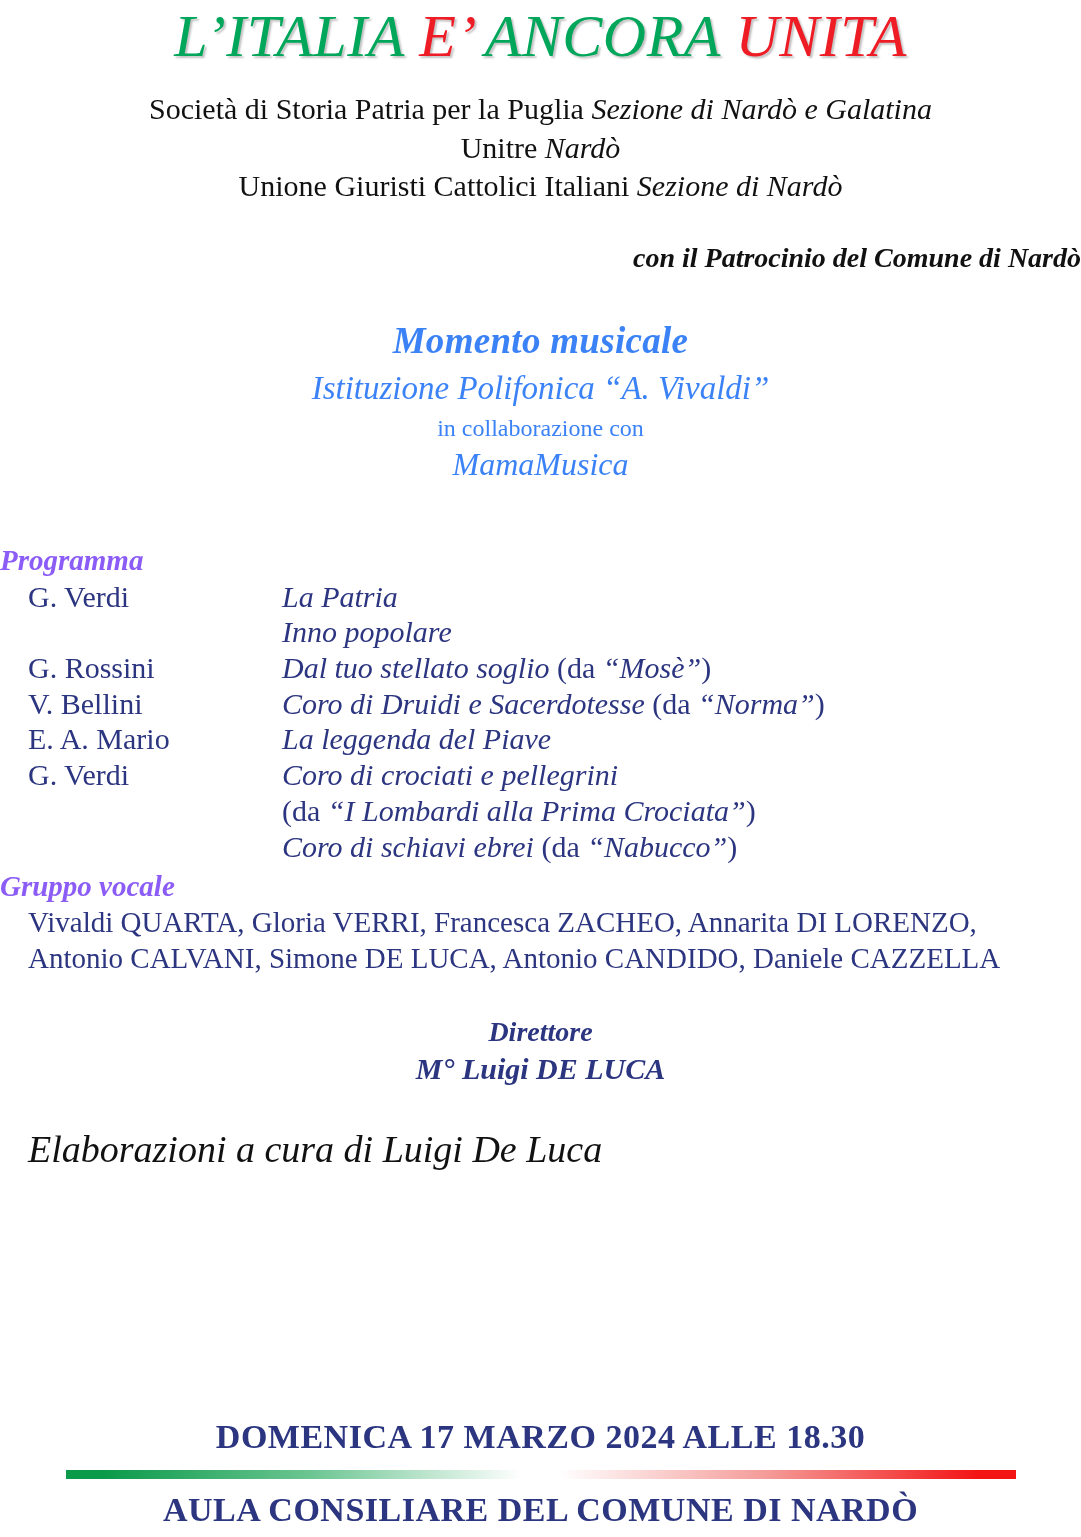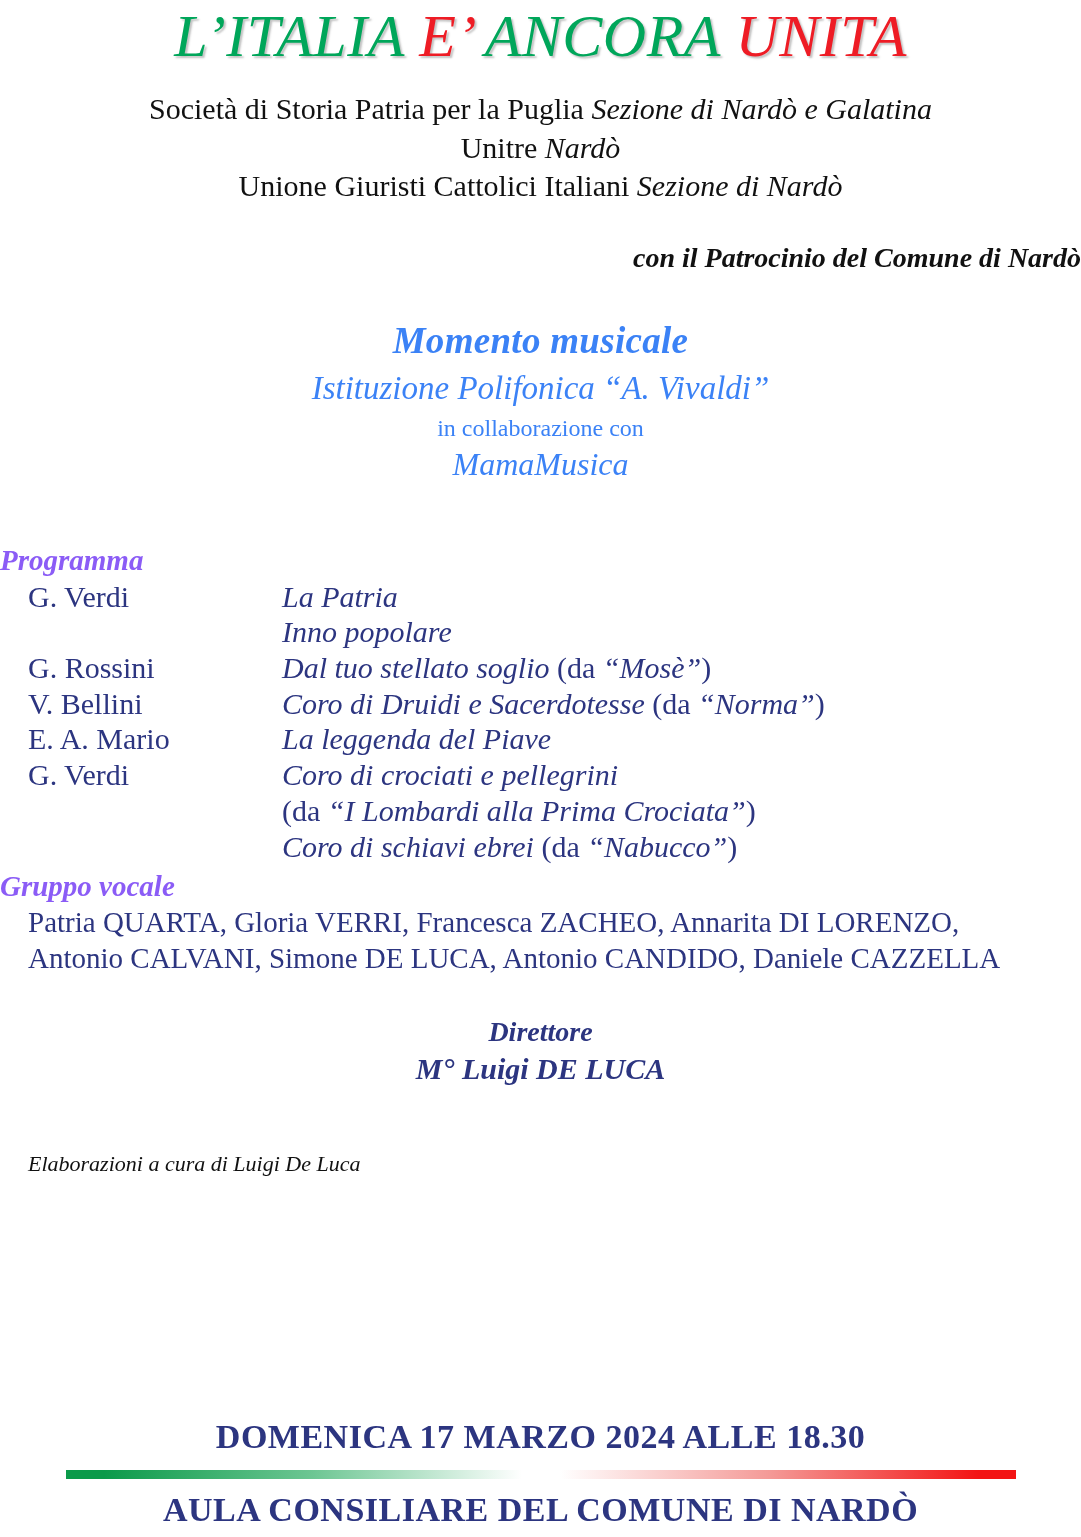--- a/index.html
+++ b/index.html
@@ -154,25 +154,25 @@
   }
   .direttore .d-name {
     font-size: 30px;
     font-weight: bold;
     font-style: italic;
     margin-top: 2px;
   }
 
   
   .elab {
-    font-size: 22px;
+    font-size: 38px;
     font-style: italic;
     color: #111111;
     margin-left: 28px;
-    margin-top: 64px;
+    margin-top: 40px;
   }
 
   
   .footer {
     position: absolute;
     left: 0;
     right: 0;
     bottom: 0;
     text-align: center;
   }
@@ -261,21 +261,21 @@
         <div class="prog-work"><span class="roman">(da </span><span>“I Lombardi alla Prima Crociata”</span><span class="roman">)</span></div>
       </div>
       <div class="prog-row">
         <div class="prog-composer">&nbsp;</div>
         <div class="prog-work"><span>Coro di schiavi ebrei </span><span class="roman">(da </span><span>“Nabucco”</span><span class="roman">)</span></div>
       </div>
     </div>
 
   <div class="section-head" id="gruppo-head">Gruppo vocale</div>
   <div class="singers">
-    <div>Patria QUARTA, Gloria VERRI, Francesca ZACHEO, Annarita DI LORENZO,</div>
+    <div>Vivaldi QUARTA, Gloria VERRI, Francesca ZACHEO, Annarita DI LORENZO,</div>
     <div>Antonio CALVANI, Simone DE LUCA, Antonio CANDIDO, Daniele CAZZELLA</div>
   </div>
 
 
   <div class="direttore">
     <div class="d-label">Direttore</div>
     <div class="d-name">M° Luigi DE LUCA</div>
   </div>
 
   <div class="elab">Elaborazioni a cura di Luigi De Luca</div>

